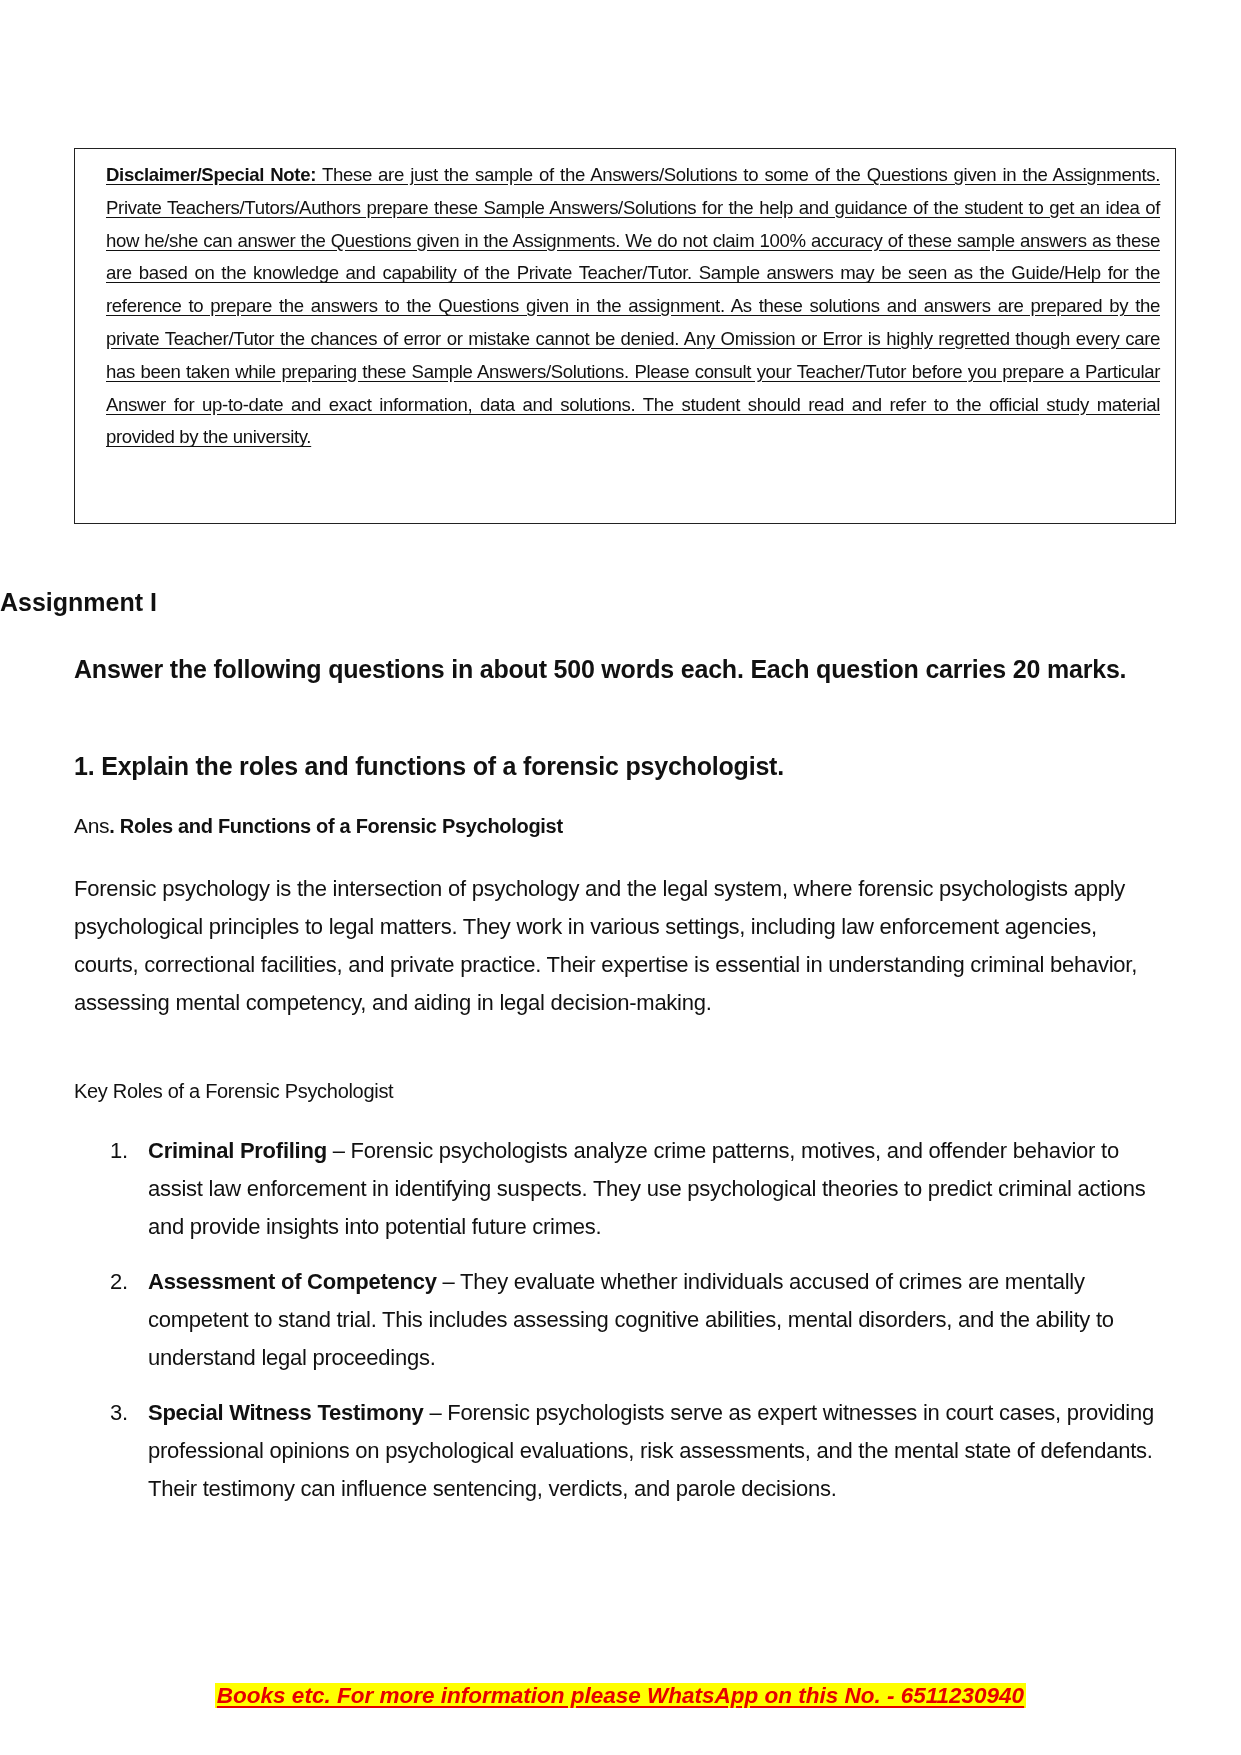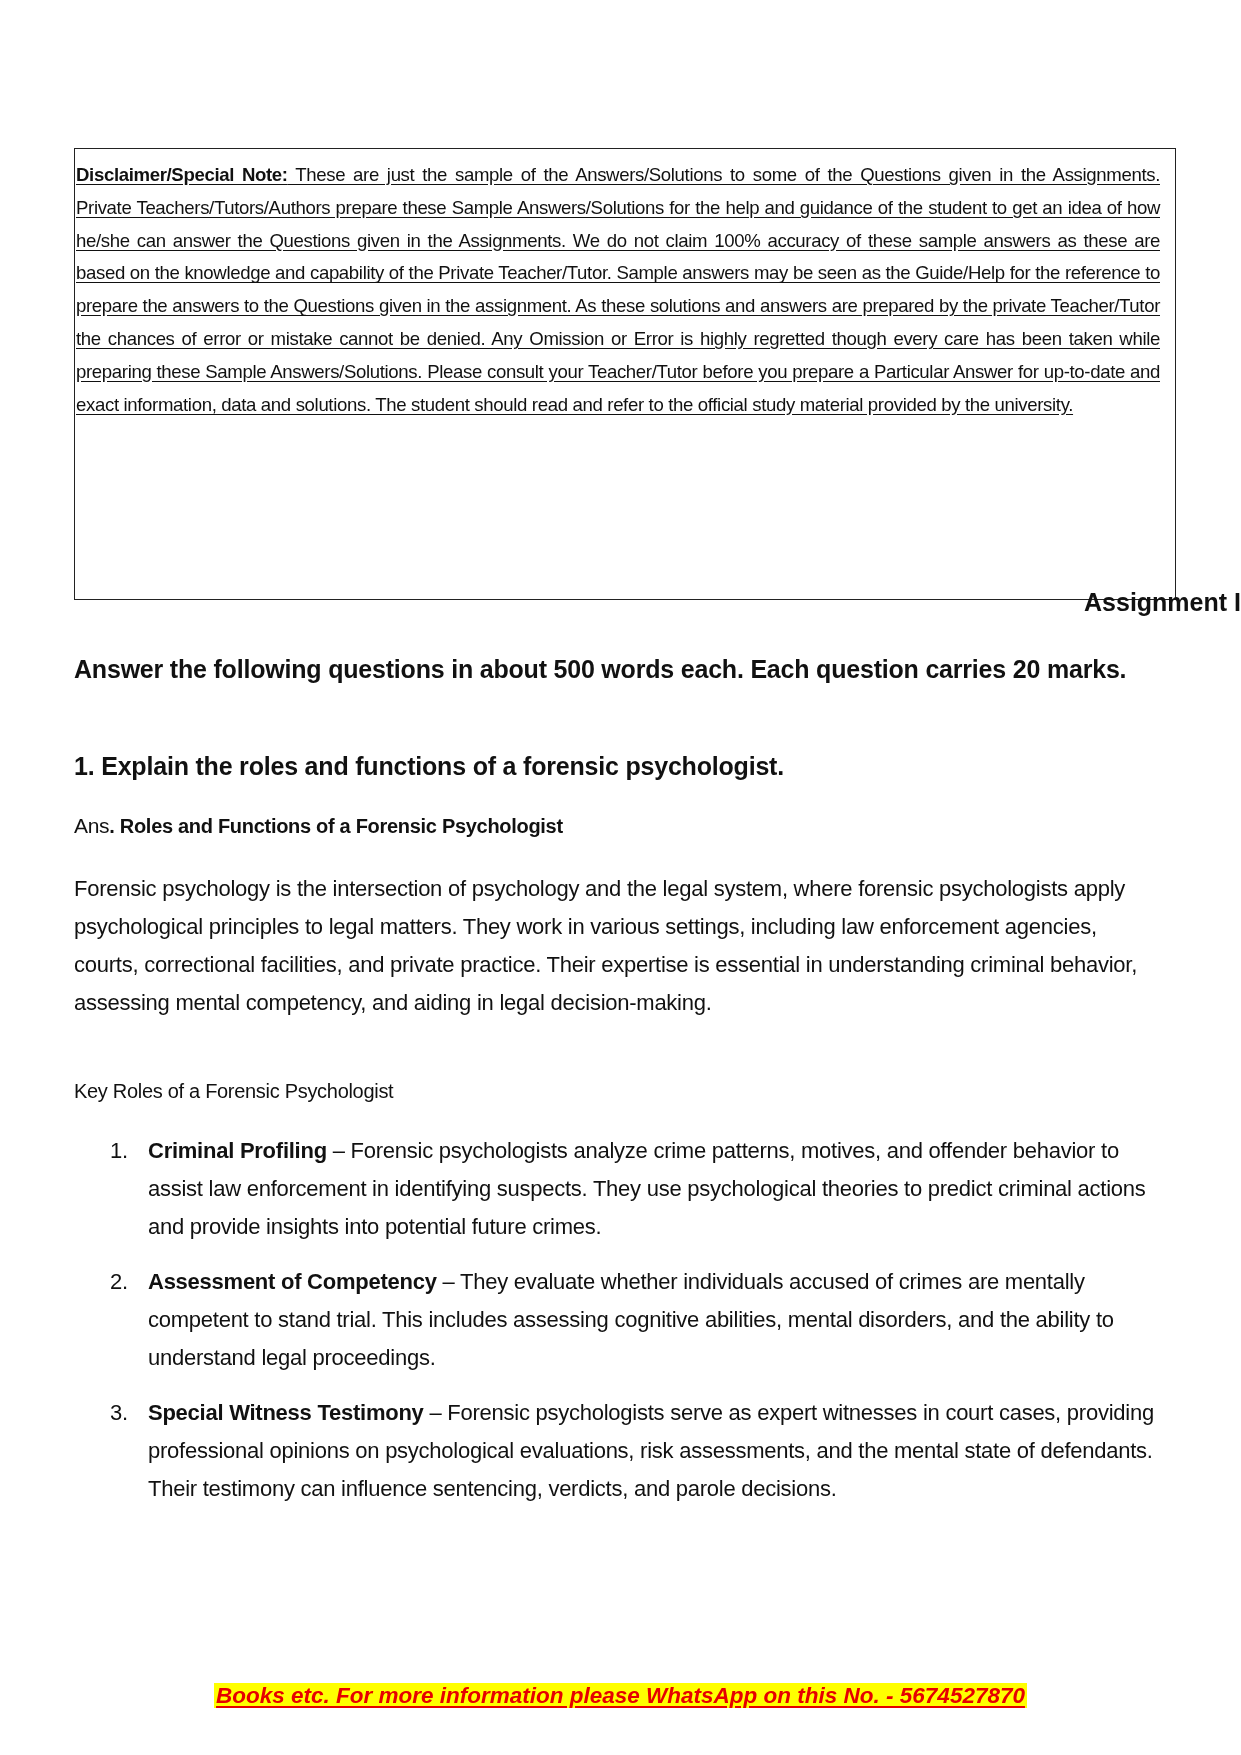--- a/index.html
+++ b/index.html
@@ -1,25 +1,25 @@
 <!DOCTYPE html>
 <html><head>
 <meta charset="utf-8">
 <style>
   html, body { margin:0; padding:0; background:#ffffff; }
   body { width:1241px; height:1755px; position:relative; overflow:hidden;
          font-family:"Liberation Sans", sans-serif; color:#111; }
   .page { position:absolute; left:0; top:0; width:1241px; height:1755px; }
-  .disclaimer { position:absolute; left:74px; top:148px; width:1102px; height:452px;
-                border:1.5px solid #222; box-sizing:border-box; padding:10px 15px 0 1px; }
+  .disclaimer { position:absolute; left:74px; top:148px; width:1102px; height:376px;
+                border:1.5px solid #222; box-sizing:border-box; padding:10px 15px 0 31px; }
   .disclaimer p { margin:0; font-size:18.6px; line-height:32.8px; text-align:justify;
                   text-decoration:underline; text-underline-offset:3px; letter-spacing:-0.35px;
                   text-align-last:left; }
   .disclaimer b { font-weight:bold; }
-  .title { position:absolute; left:0; width:1241px; top:588px; text-align:right;
+  .title { position:absolute; left:0; width:1241px; top:588px; text-align:left;
            font-size:25px; font-weight:bold; }
   .instr { position:absolute; left:74px; top:646px; width:1060px; font-size:25px;
            font-weight:bold; line-height:46px; letter-spacing:-0.2px; }
   .q1 { position:absolute; left:74px; top:752px; font-size:25px; font-weight:bold; letter-spacing:-0.2px; }
   .ans { position:absolute; left:74px; top:814px; font-size:20px; font-weight:bold; letter-spacing:-0.3px; }
   .ans .big { font-size:21px; font-weight:normal; }
   .para { position:absolute; left:74px; top:870px; width:1080px; font-size:22px; line-height:38px;
           margin:0; letter-spacing:-0.25px; }
   .subhead { position:absolute; left:74px; top:1080px; font-size:20px; font-weight:normal; letter-spacing:-0.3px; }
   .list { position:absolute; left:74px; top:1132px; width:1080px; margin:0; padding:0; list-style:none; }
@@ -62,16 +62,16 @@
       <b>Assessment of Competency</b><span> – They evaluate whether individuals accused of crimes are mentally competent to stand trial. This includes assessing cognitive abilities, mental disorders, and the ability to understand legal proceedings.</span>
     </li>
     <li>
       <span class="num">3.</span>
       <b>Special Witness Testimony</b><span> – Forensic psychologists serve as expert witnesses in court cases, providing professional opinions on psychological evaluations, risk assessments, and the mental state of defendants. Their testimony can influence sentencing, verdicts, and parole decisions.</span>
     </li>
   </ol>
 
   <div class="footer" style="color: rgb(230, 0, 0);">
     <br>
-    <span style="background: rgb(255, 255, 0);">Books etc. For more information please WhatsApp on this No. - 5674527870</span>
+    <span style="background: rgb(255, 255, 0);">Books etc. For more information please WhatsApp on this No. - 6511230940</span>
   </div>
 
 </div>
 
 </body></html>

